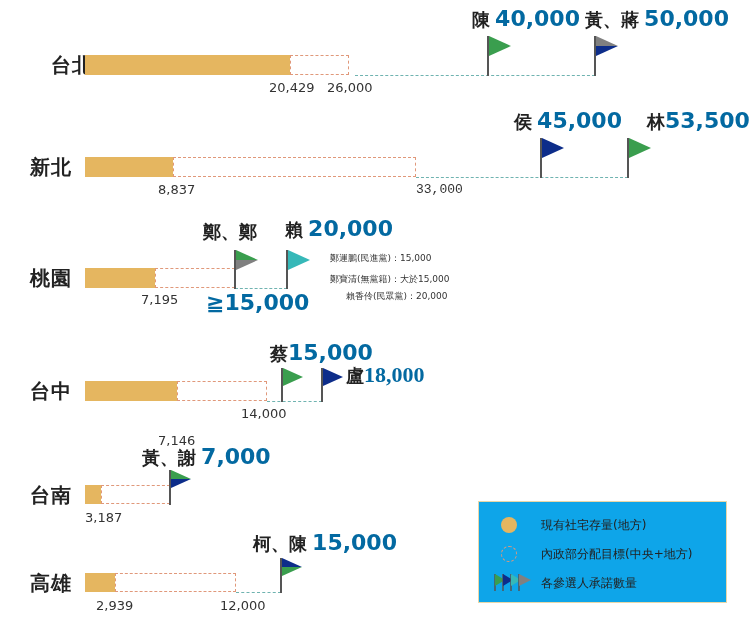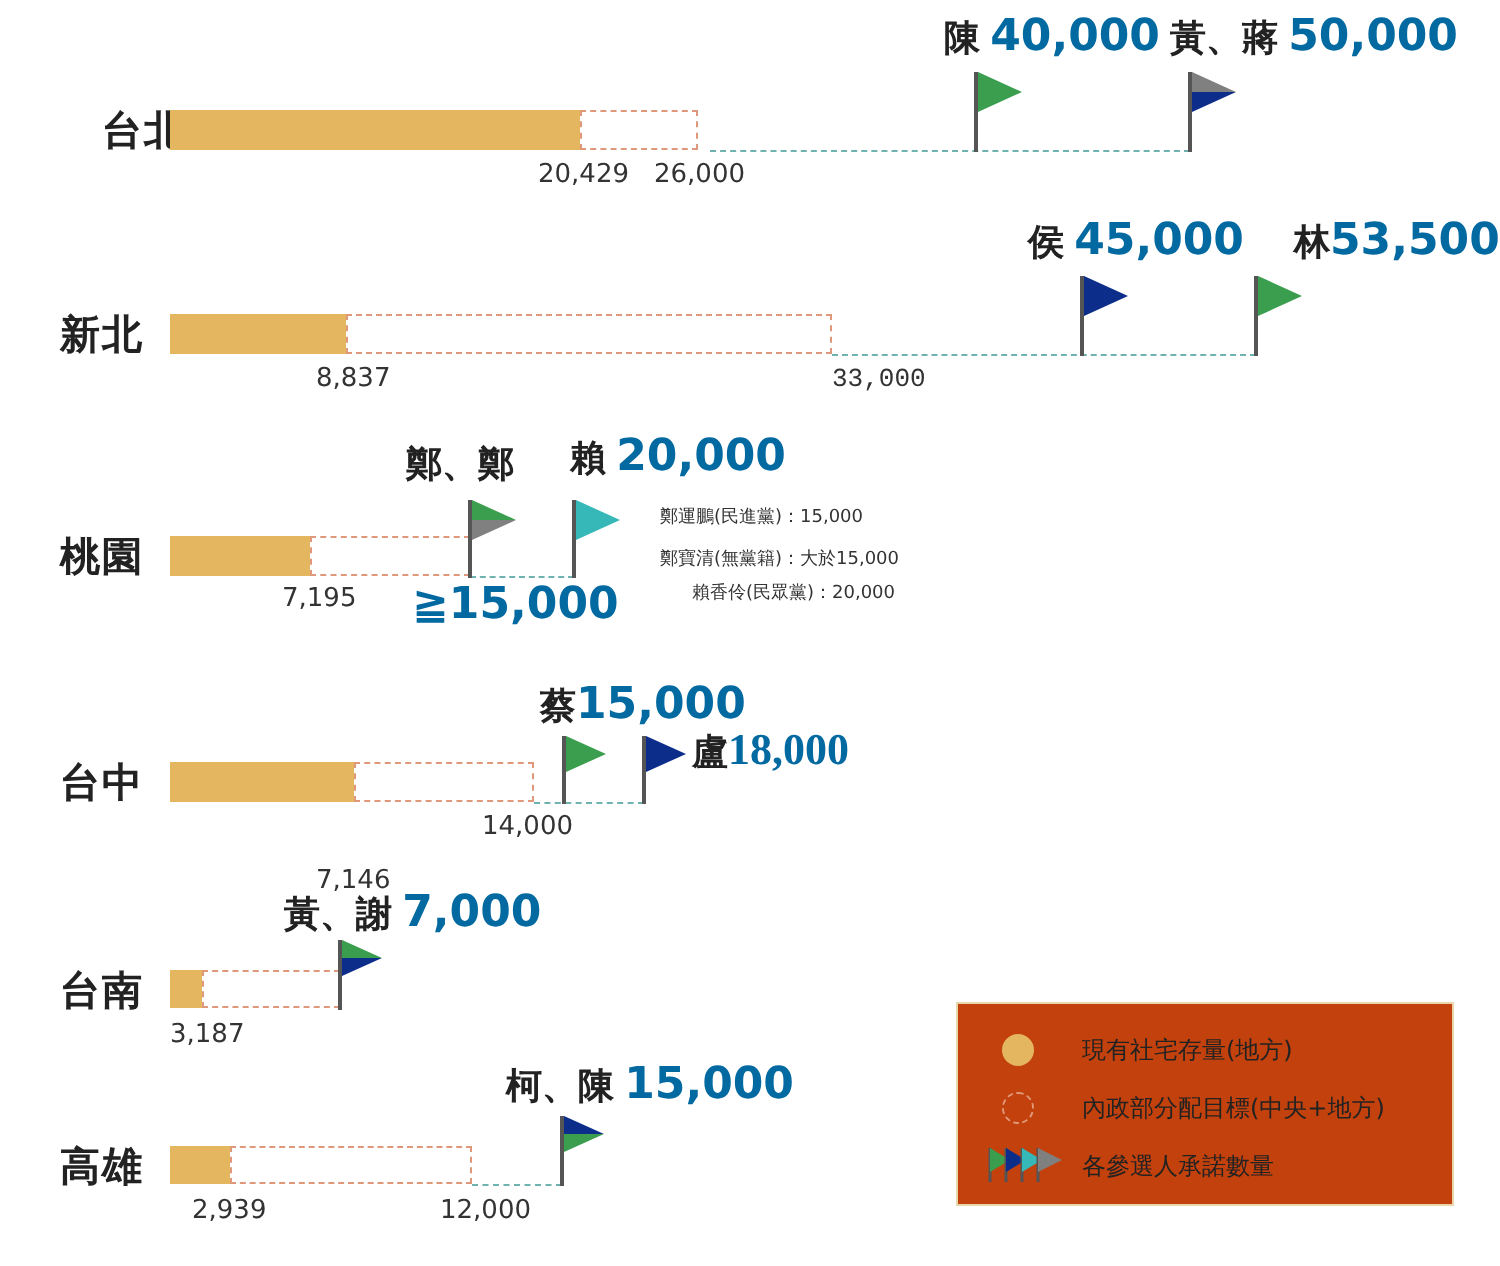--- a/index.html
+++ b/index.html
@@ -7,21 +7,21 @@
   .abs{position:absolute;}
   .city{font-size:20px;font-weight:bold;color:#222;letter-spacing:1px;}
   .bar{background:#e5b660;}
   .target{border:1.5px dashed #e0987a;box-sizing:border-box;background:#fff;}
   .link{border-top:1.5px dashed #6fb3b0;height:0;}
   .num{font-size:13px;color:#333;}
   .name{font-size:18px;font-weight:bold;color:#222;}
   .big{font-size:22px;font-weight:bold;color:#0369a1;}
   .pole{width:2px;background:#555;}
   .note{font-size:9px;color:#333;}
-  .legend{border:1.5px solid #e8d7a8;background:#c2410c;box-sizing:border-box;}
+  .legend{border:1.5px solid #e8d7a8;background:#0ea5e9;box-sizing:border-box;}
   .legtxt{font-size:12px;color:#222;}
 </style>
 </head>
 <body>
 
 <div class="abs city" style="left:14px;top:52px;margin-left:37px;">台北</div>
 <div class="abs bar" style="left:85px;top:55px;width:205px;height:20px;"></div>
 <div class="abs target" style="left:290px;top:55px;width:59px;height:20px;"></div>
 <div class="abs link" style="left:355px;top:75px;width:240px;"></div>
 <div class="abs num" style="left:269px;top:80px;">20,429</div>

